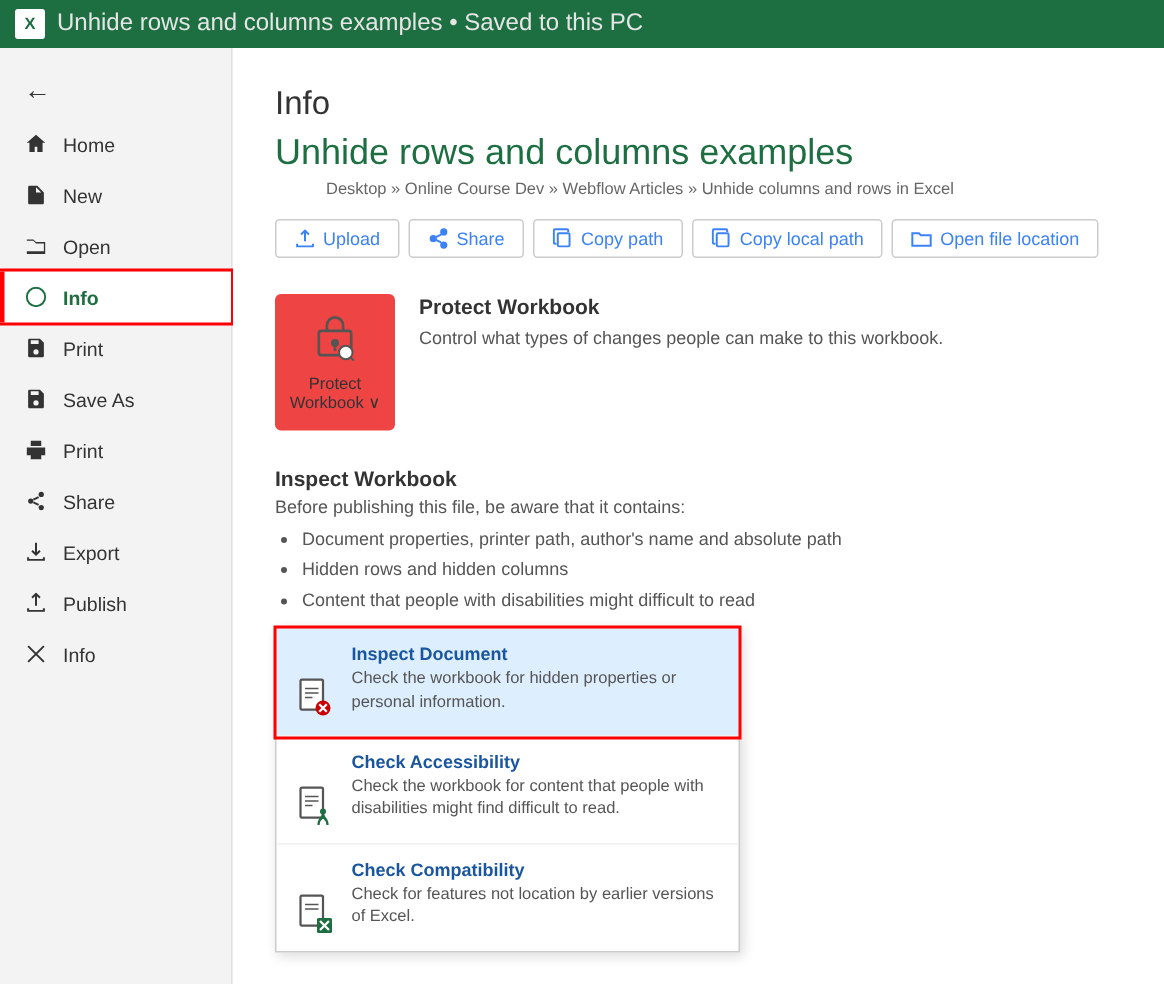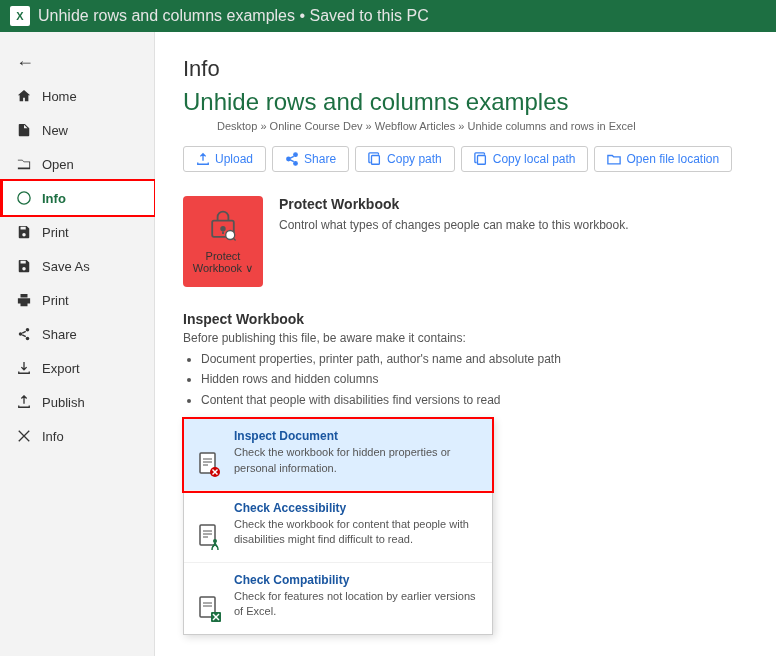--- a/index.html
+++ b/index.html
@@ -268,25 +268,25 @@
       </button>
       <div class="section-text">
         <h3>Protect Workbook</h3>
         <p>Control what types of changes people can make to this workbook.</p>
       </div>
     </div>
 
     <div class="info-section" style="align-items:flex-start;">
       <div class="inspect-section">
         <h3>Inspect Workbook</h3>
-        <p>Before publishing this file, be aware make it contains:</p>
+        <p>Before publishing this file, be aware that it contains:</p>
         <ul>
           <li>Document properties, printer path, author's name and absolute path</li>
           <li>Hidden rows and hidden columns</li>
-          <li>Content that people with disabilities find versions to read</li>
+          <li>Content that people with disabilities might difficult to read</li>
         </ul>
 
         <div class="dropdown-panel" style="margin-left:0; margin-top: 8px;">
 
           <div class="dropdown-item highlighted">
             <div class="dropdown-item-icon">
               <svg width="24" height="28" viewBox="0 0 24 28" fill="none">
                 <rect x="2" y="1" width="15" height="20" rx="1" stroke="#555" stroke-width="1.5" fill="white"></rect>
                 <line x1="5" y1="7" x2="14" y2="7" stroke="#555" stroke-width="1"></line>
                 <line x1="5" y1="10" x2="14" y2="10" stroke="#555" stroke-width="1"></line>

